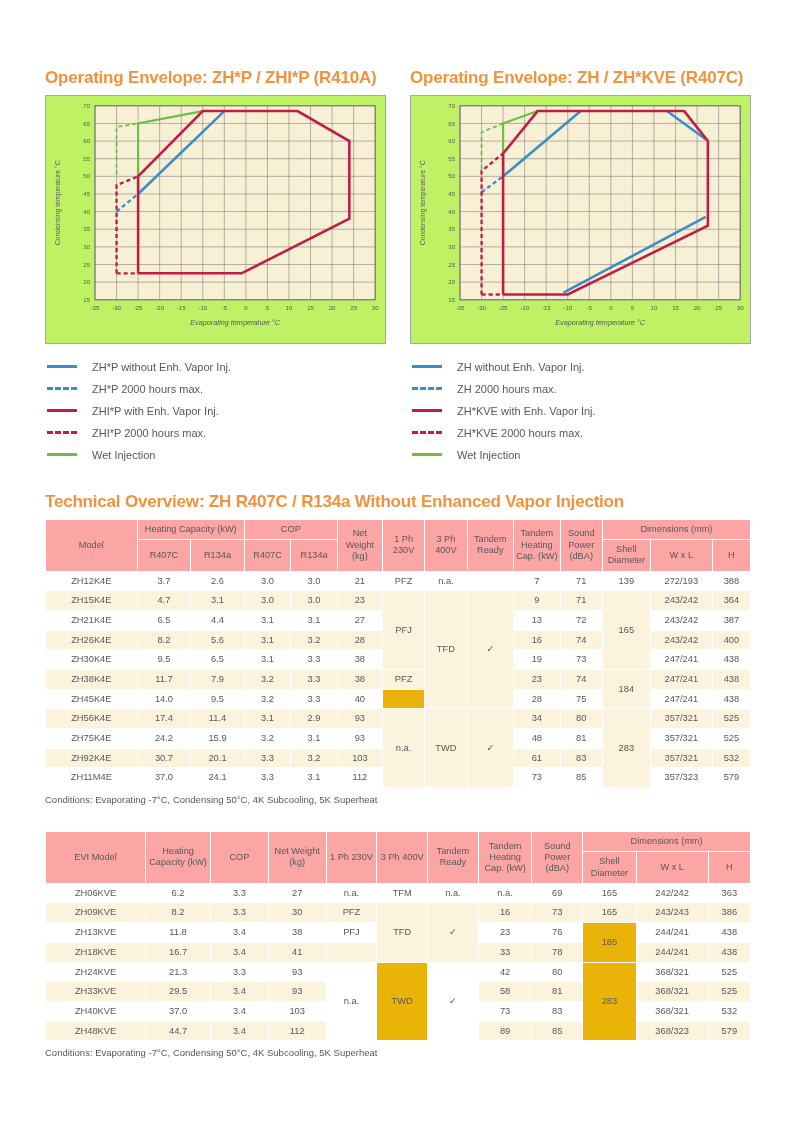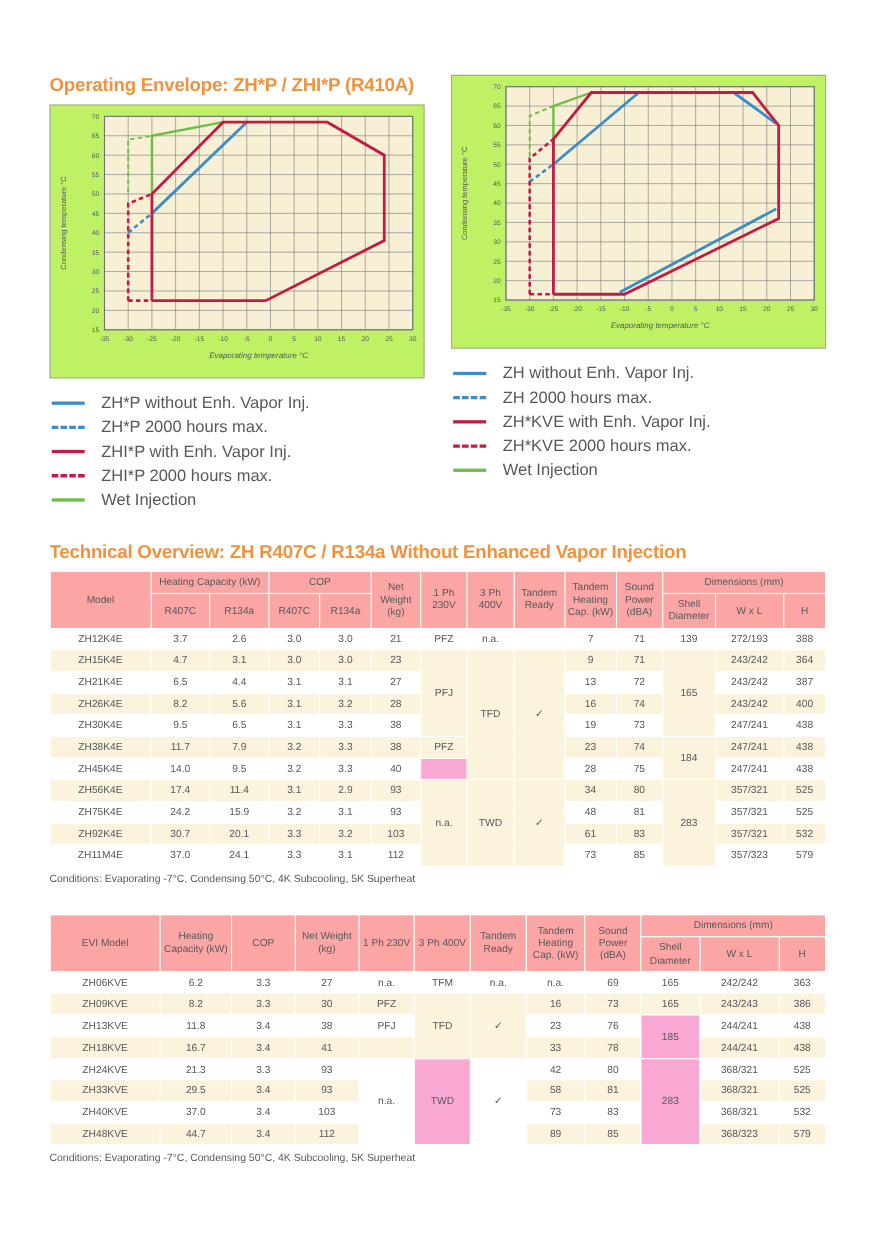--- a/index.html
+++ b/index.html
@@ -17,38 +17,38 @@
     color: #F0923E; font-size: 17px; font-weight: bold;
     letter-spacing: -0.2px; margin-bottom: 7px; white-space: nowrap;
   }
   .chart-box { border: 1px solid #A6A7AA; background: #bef264; }
   .chart-box svg { display: block; width: 100%; height: auto; }
   svg text { font-family: "Liberation Sans", sans-serif; }
 
   .legend { margin-top: 12px; padding-left: 2px; }
   .legend-item { display: flex; align-items: center; height: 22px; }
   .legend-sample { width: 30px; margin-right: 15px; border-top-width: 3px; }
-  .legend-label { font-size: 15px; color: #58585B; }
+  .legend-label { font-size: 11px; color: #58585B; }
 
   
   .table-section { margin-top: 26px; }
   .tech-table {
     width: 100%; border-collapse: collapse; table-layout: fixed;
     font-size: 9.3px; color: #58585B;
   }
   .tech-table th, .tech-table td {
     border: 1px solid #ffffff; text-align: center; vertical-align: middle;
   }
   .tech-table th {
     background: #fca5a5; font-weight: normal; font-size: 9.2px;
     line-height: 1.22; padding: 4px 2px;
   }
   .tech-table td { padding: 4px 2px; line-height: 1.15; background: #ffffff; }
   .tech-table tr.stripe td { background: #FCF3DC; }
-  .tech-table td.bg-m { background: #f9a8d4; }
+  .tech-table td.bg-m { background: #eab308; }
   .tech-table td.bg-w { background: #ffffff; }
   .conditions { font-size: 9.5px; margin-top: 6px; color: #58585B; }
 </style>
 </head>
 <body>
 
 <div class="page">
 
   <div class="charts-row">
     <div class="chart-col">
@@ -136,20 +136,21 @@
             <div class="legend-sample" style="border-top-style: dashed; border-top-color: rgb(195, 28, 68);"></div>
             <span class="legend-label">ZHI*P 2000 hours max.</span>
           </div>
           <div class="legend-item">
             <div class="legend-sample" style="border-top-style: solid; border-top-color: rgb(108, 190, 69);"></div>
             <span class="legend-label">Wet Injection</span>
           </div>
         </div>
     </div>
     <div class="chart-col">
+      <div class="sec-title">Operating Envelope: ZH / ZH*KVE (R407C)</div>
       <div class="chart-box">
           <svg viewBox="0 0 346 252">
             <rect x="50" y="10" width="286" height="198" fill="#F8F0D5" stroke="#6E6F73" stroke-width="1"></rect>
             <line x1="50" y1="10" x2="50" y2="208" stroke="#74757A" stroke-width="0.55"></line>
             <text x="50" y="218" text-anchor="middle" font-size="6.2" fill="#58585B">-35</text>
             <line x1="72" y1="10" x2="72" y2="208" stroke="#74757A" stroke-width="0.55"></line>
             <text x="72" y="218" text-anchor="middle" font-size="6.2" fill="#58585B">-30</text>
             <line x1="94" y1="10" x2="94" y2="208" stroke="#74757A" stroke-width="0.55"></line>
             <text x="94" y="218" text-anchor="middle" font-size="6.2" fill="#58585B">-25</text>
             <line x1="116" y1="10" x2="116" y2="208" stroke="#74757A" stroke-width="0.55"></line>

